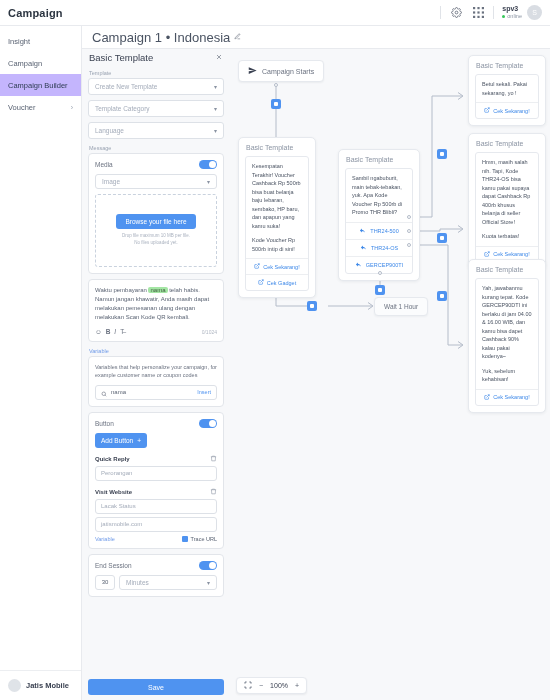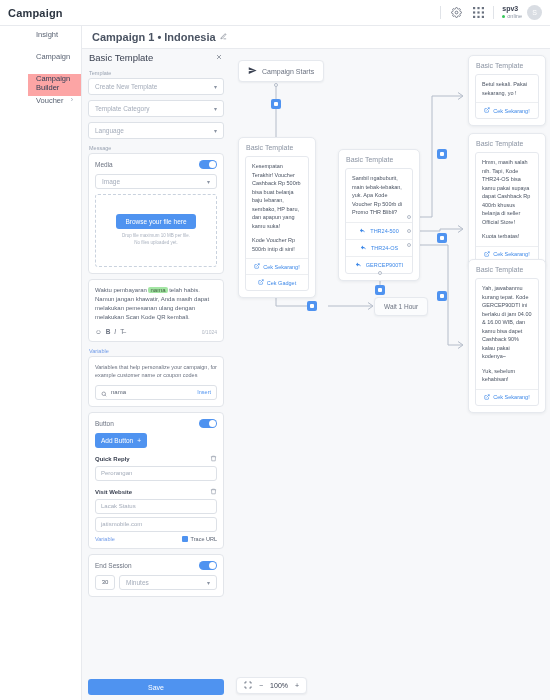--- a/index.html
+++ b/index.html
@@ -32,39 +32,39 @@
   }
 
   
   .sidebar {
     position: absolute; top: 26px; left: 0; width: 82px; bottom: 0;
     background: #ffffff; border-right: 1px solid #e8eaee;
     display: flex; flex-direction: column;
   }
   .nav { padding-top: 4px; flex: 1; }
   .nav-item {
-    height: 22px; display: flex; align-items: flex-start; padding: 0 8px;
-    font-size: 7.5px; color: #5a6373; cursor: pointer; position: relative; margin-left: 28px;
-  }
-  .nav-item.active { background: #fca5a5; color: #2f3d54; font-weight: normal; }
+    height: 22px; display: flex; align-items: center; padding: 0 8px;
+    font-size: 7.5px; color: #5a6373; cursor: pointer; position: relative;
+  }
+  .nav-item.active { background: #c4b5fd; color: #2f3d54; font-weight: normal; }
   .nav-item .chev { margin-left: auto; font-size: 7px; color: #9aa3b2; }
   .brand {
     height: 30px; border-top: 1px solid #eceef1; display: flex; align-items: center;
     gap: 5px; padding: 0 8px;
   }
   .brand-logo { width: 13px; height: 13px; border-radius: 50%; background: #dfe3e8; }
   .brand-name { font-size: 7.5px; font-weight: bold; color: #3b4252; }
 
   
   .crumb-bar {
     position: absolute; top: 26px; left: 82px; right: 0; height: 23px;
     background: #ffffff; border-bottom: 1px solid #e8eaee;
     display: flex; align-items: center; padding: 0 10px; gap: 4px;
   }
-  .crumb-text { font-size: 11px; color: #4a5362; font-weight: bold; }
+  .crumb-text { font-size: 13px; color: #4a5362; }
   .crumb-pencil { font-size: 7px; color: #6b7280; cursor: pointer; }
 
   
   .canvas {
     position: absolute; top: 49px; left: 82px; right: 0; bottom: 0;
     background: #f7f8fa; overflow: hidden;
   }
 
   
   .panel {
@@ -250,20 +250,24 @@
         <span>Campaign</span>
       </div>
       <div class="nav-item active">
         <span>Campaign Builder</span>
       </div>
       <div class="nav-item">
         <span>Voucher</span>
         <span class="chev">›</span>
       </div>
     </div>
+    <div class="brand">
+      <div class="brand-logo"></div>
+      <div class="brand-name">Jatis Mobile</div>
+    </div>
   </div>
 
   <div class="crumb-bar">
     <span class="crumb-text">Campaign 1 • Indonesia</span>
     <span class="crumb-pencil">
       <svg width="7" height="7" viewBox="0 0 24 24" fill="none" stroke="#6b7280" stroke-width="2">
         <path d="M12 20h9"></path>
           <path d="M16.5 3.5a2.12 2.12 0 0 1 3 3L7 19l-4 1 1-4z"></path>
       </svg>
     </span>

